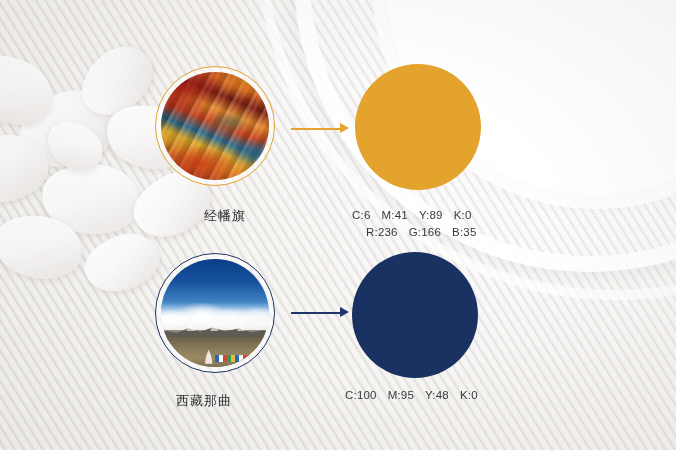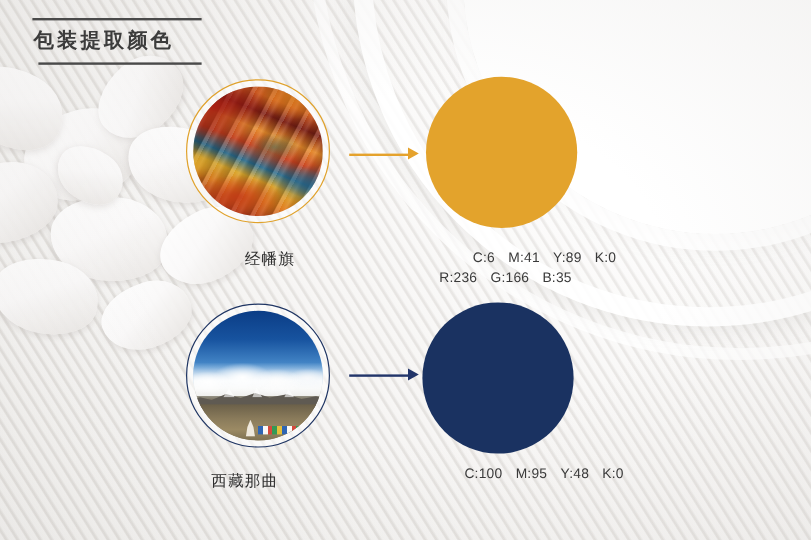--- a/index.html
+++ b/index.html
@@ -269,21 +269,21 @@
 
   .values {
     position: absolute;
     width: 210px;
     color: #3a3a3a;
     font-size: 11.5px;
     font-family: "Liberation Sans", "DejaVu Sans", sans-serif;
     line-height: 17px;
     white-space: nowrap;
   }
-  .values .line-cmyk { letter-spacing: 0.2px; margin-left: 42px; }
+  .values .line-cmyk { letter-spacing: 0.2px; }
   .values .line-rgb { letter-spacing: 0.2px; padding-left: 14px; }
   .values .sp { display: inline-block; width: 11px; }
 </style>
 </head>
 <body>
 
 <div id="page">
 
   <div class="bg-base"></div>
   <div class="bg-stripes"></div>
@@ -297,25 +297,20 @@
     <i style="left:156px; top:66px;  width:84px; height:62px; transform:rotate(16deg);"></i>
     <i style="left:6px;   top:96px;  width:92px; height:66px; transform:rotate(-8deg);"></i>
     <i style="left:92px;  top:124px; width:98px; height:70px; transform:rotate(6deg);"></i>
     <i style="left:182px; top:136px; width:80px; height:58px; transform:rotate(-26deg);"></i>
     <i style="left:44px;  top:176px; width:88px; height:62px; transform:rotate(12deg);"></i>
     <i style="left:134px; top:196px; width:76px; height:54px; transform:rotate(-18deg);"></i>
     <i style="left:96px;  top:84px;  width:58px; height:44px; transform:rotate(34deg);"></i>
   </div>
   <div class="bg-vignette"></div>
 
-  <div class="header">
-    <div class="rule rule-top"></div>
-    <div class="header-title">包装提取颜色</div>
-    <div class="rule rule-bottom"></div>
-  </div>
 
   <div class="photo-wrap gold" style="left:155px; top:66px;">
     <div class="photo photo-flags"></div>
   </div>
   <div class="photo-caption" style="left:145px; top:207px;">经幡旗</div>
 
   <div class="arrow gold" style="left:291px; top:122px;">
     <div class="shaft"></div>
     <div class="head"></div>
   </div>

